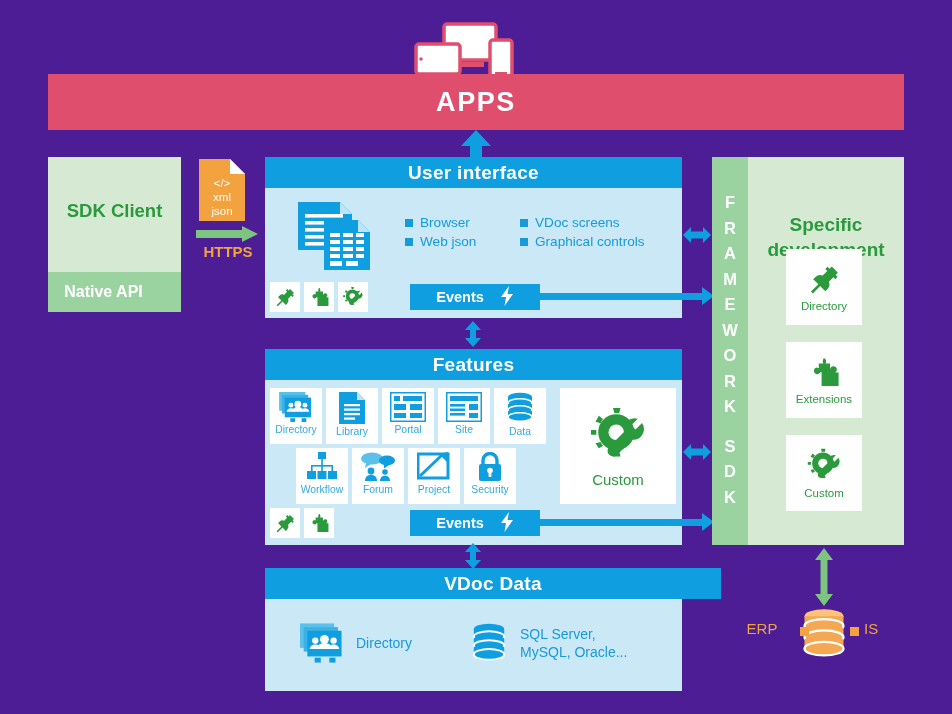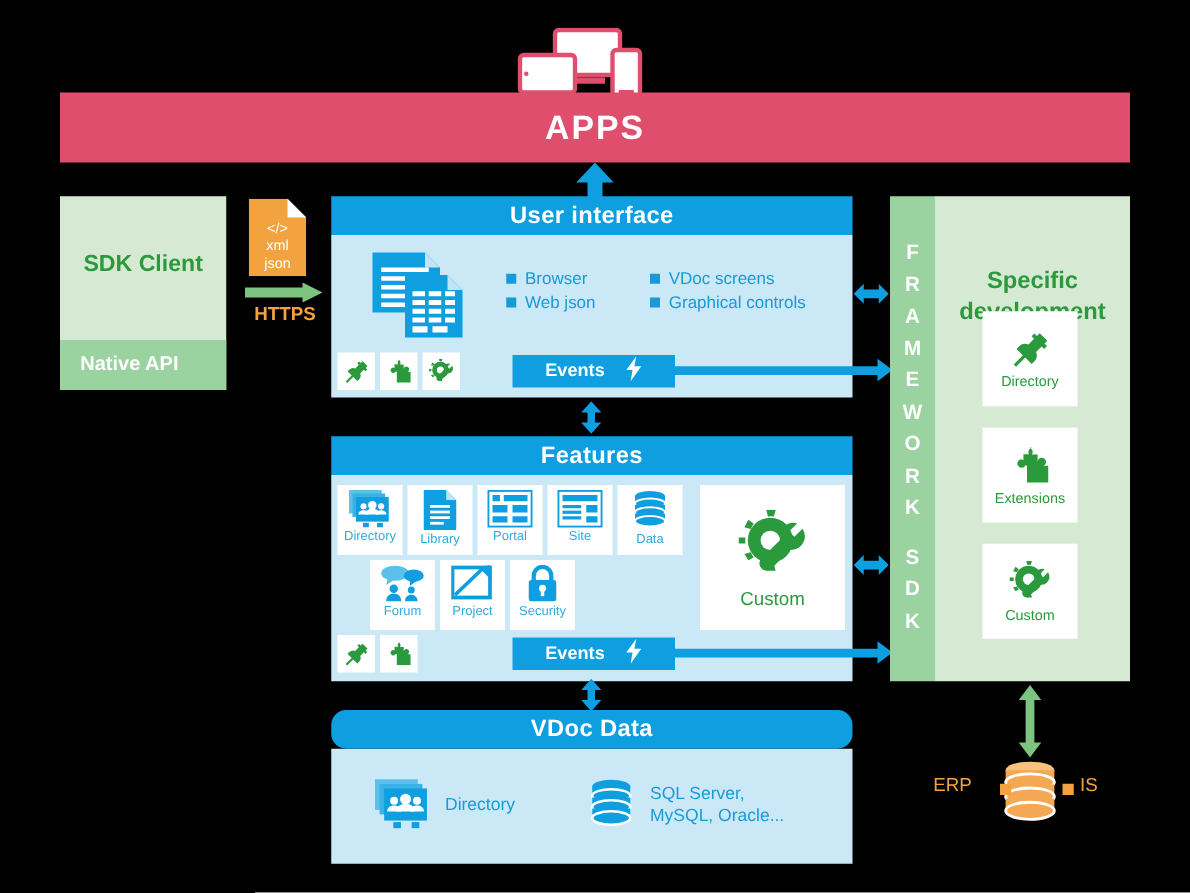--- a/index.html
+++ b/index.html
@@ -5,21 +5,21 @@
 <style>
   html,body{margin:0;padding:0;background:#ffffff;}
   body{
     font-family:"Liberation Sans", sans-serif;
     -webkit-font-smoothing:antialiased;
   }
   #stage{
     position:relative;
     width:952px;
     height:714px;
-    background:#000000;
+    background:#4c1d95;
     overflow:hidden;
   }
   .abs{position:absolute;}
 
   
   #apps-band{
     left:48px; top:74px; width:856px; height:56px;
     background:#e04e6e;
   }
   #apps-label{
@@ -67,21 +67,21 @@
   .panel-header{
     background:#0f9fe0; color:#ffffff;
     display:flex;align-items:center;justify-content:center;
     font-size:19px; font-weight:bold; letter-spacing:.3px;
   }
   .panel-body{ background:#cbe8f7; }
   #ui-header{ left:265px; top:157px; width:417px; height:31px; }
   #ui-body{ left:265px; top:188px; width:417px; height:130px; }
   #feat-header{ left:265px; top:349px; width:417px; height:31px; }
   #feat-body{ left:265px; top:380px; width:417px; height:165px; }
-  #vdoc-header{ left:265px; top:568px; width:417px; height:31px;border-radius:12px; }
+  #vdoc-header{ left:265px; top:568px; width:456px; height:31px; }
   #vdoc-body{ left:265px; top:599px; width:417px; height:92px; }
 
   
   #ui-doc-icon{ left:296px; top:200px; width:76px; height:72px; }
 
   
   #ui-bullets{
     left:405px; top:215px; width:265px;
     display:grid; grid-template-columns:115px 150px;
     row-gap:4px; column-gap:0px;
@@ -411,20 +411,34 @@
         <ellipse cx="15" cy="18" rx="12" ry="4.2" fill="#0f9fe0" stroke="#ffffff" stroke-width="1.6"></ellipse>
         <rect x="3" y="19" width="24" height="6" fill="#0f9fe0"></rect>
         <ellipse cx="15" cy="25" rx="12" ry="4.2" fill="#0f9fe0" stroke="#ffffff" stroke-width="1.6"></ellipse>
       </svg>
       <span class="lbl">Data</span>
     </div>
   </div>
 
   <div class="abs" id="feat-row2">
 
+    <div class="feat-tile">
+      <svg width="32" height="30" viewBox="0 0 32 30">
+        <rect x="12" y="0" width="8" height="7" fill="#0f9fe0"></rect>
+        <rect x="15.2" y="7" width="1.6" height="6" fill="#0f9fe0"></rect>
+        <rect x="5" y="13" width="22" height="1.6" fill="#0f9fe0"></rect>
+        <rect x="5" y="13" width="1.6" height="6" fill="#0f9fe0"></rect>
+        <rect x="15.2" y="13" width="1.6" height="6" fill="#0f9fe0"></rect>
+        <rect x="25.4" y="13" width="1.6" height="6" fill="#0f9fe0"></rect>
+        <rect x="1" y="19" width="9" height="8" fill="#0f9fe0"></rect>
+        <rect x="11.5" y="19" width="9" height="8" fill="#0f9fe0"></rect>
+        <rect x="22" y="19" width="9" height="8" fill="#0f9fe0"></rect>
+      </svg>
+      <span class="lbl">Workflow</span>
+    </div>
 
     <div class="feat-tile">
       <svg width="36" height="30" viewBox="0 0 36 30">
         <ellipse cx="12" cy="6.5" rx="11" ry="6" fill="#5bc0ea"></ellipse>
         <path d="M6 11 L5 16 L11 12 Z" fill="#5bc0ea"></path>
         <ellipse cx="27" cy="8.5" rx="8" ry="5" fill="#0f9fe0"></ellipse>
         <path d="M24 12 L24 16.5 L29 13 Z" fill="#0f9fe0"></path>
         <circle cx="11" cy="19" r="3.4" fill="#0f9fe0"></circle>
         <path d="M5 29c0-4 2.7-6.2 6-6.2s6 2.2 6 6.2z" fill="#0f9fe0"></path>
         <circle cx="25" cy="20" r="2.8" fill="#0f9fe0"></circle>

